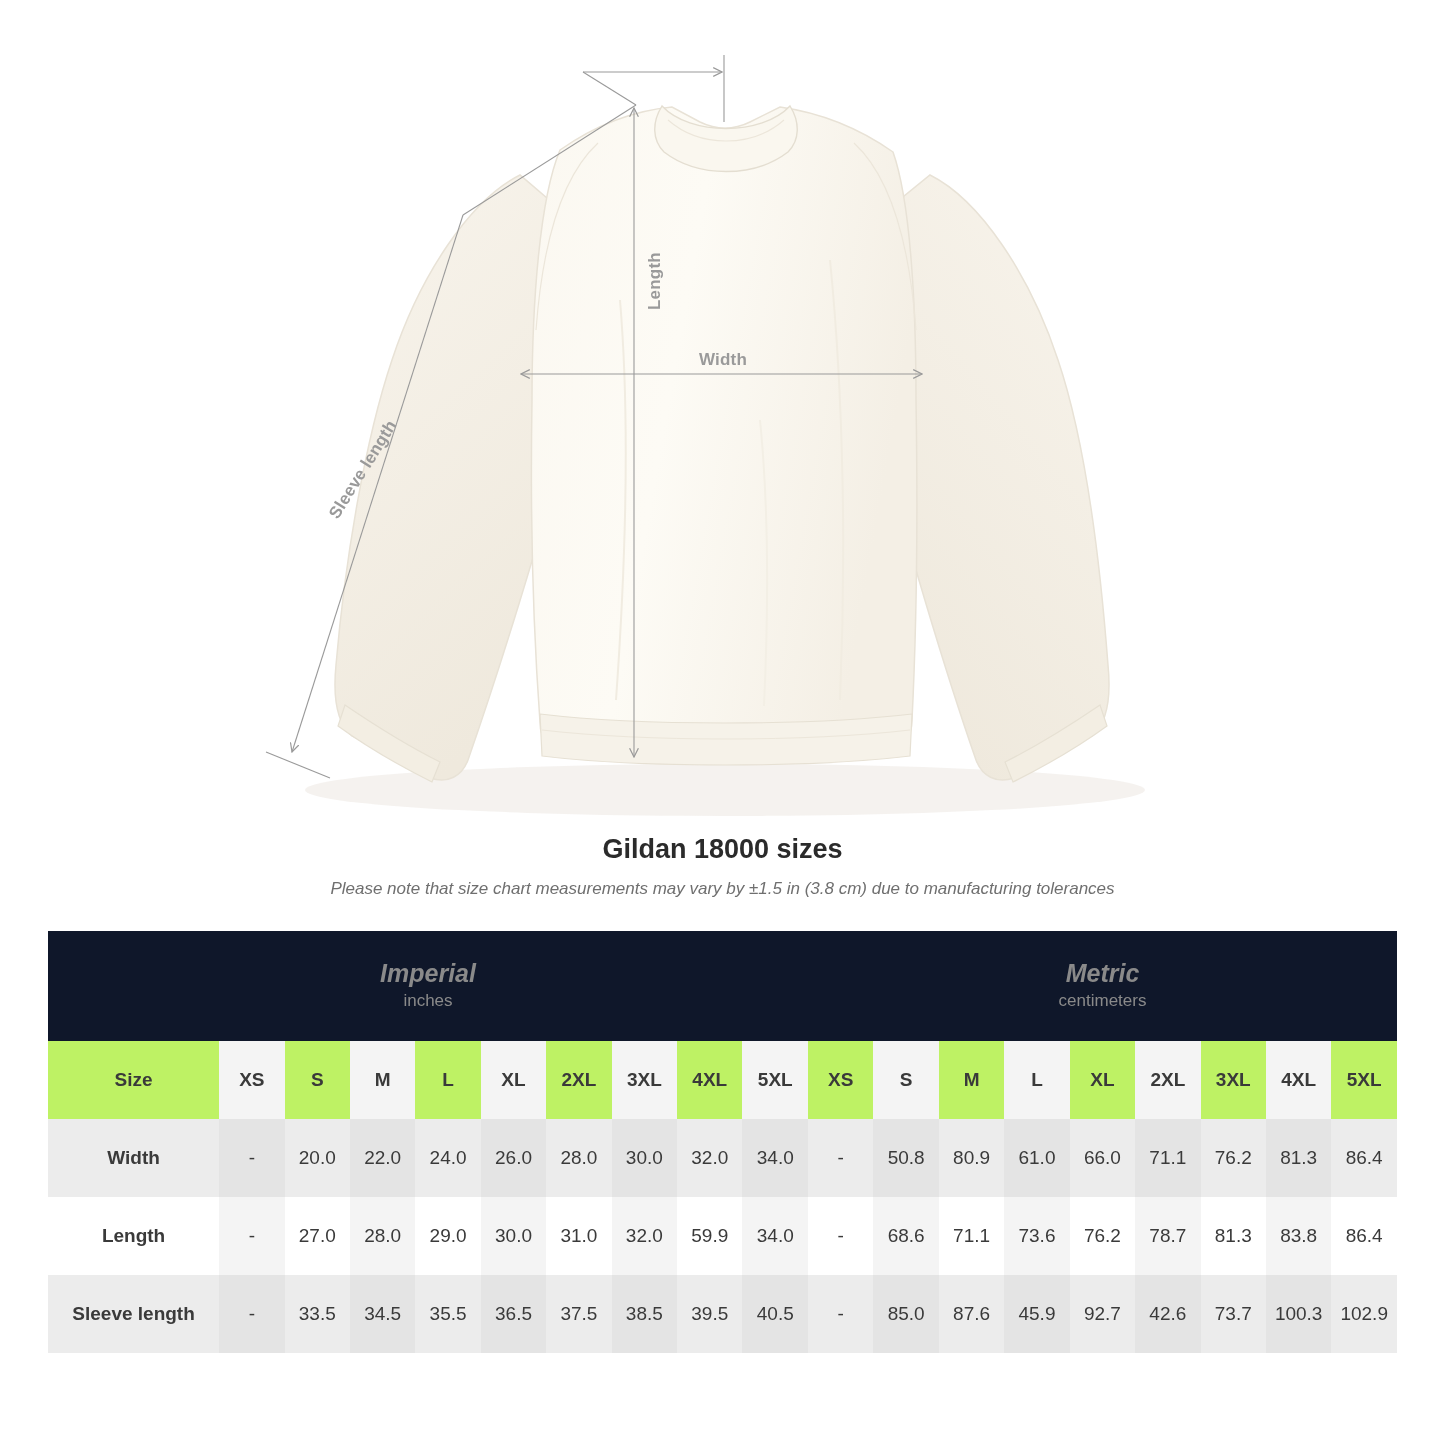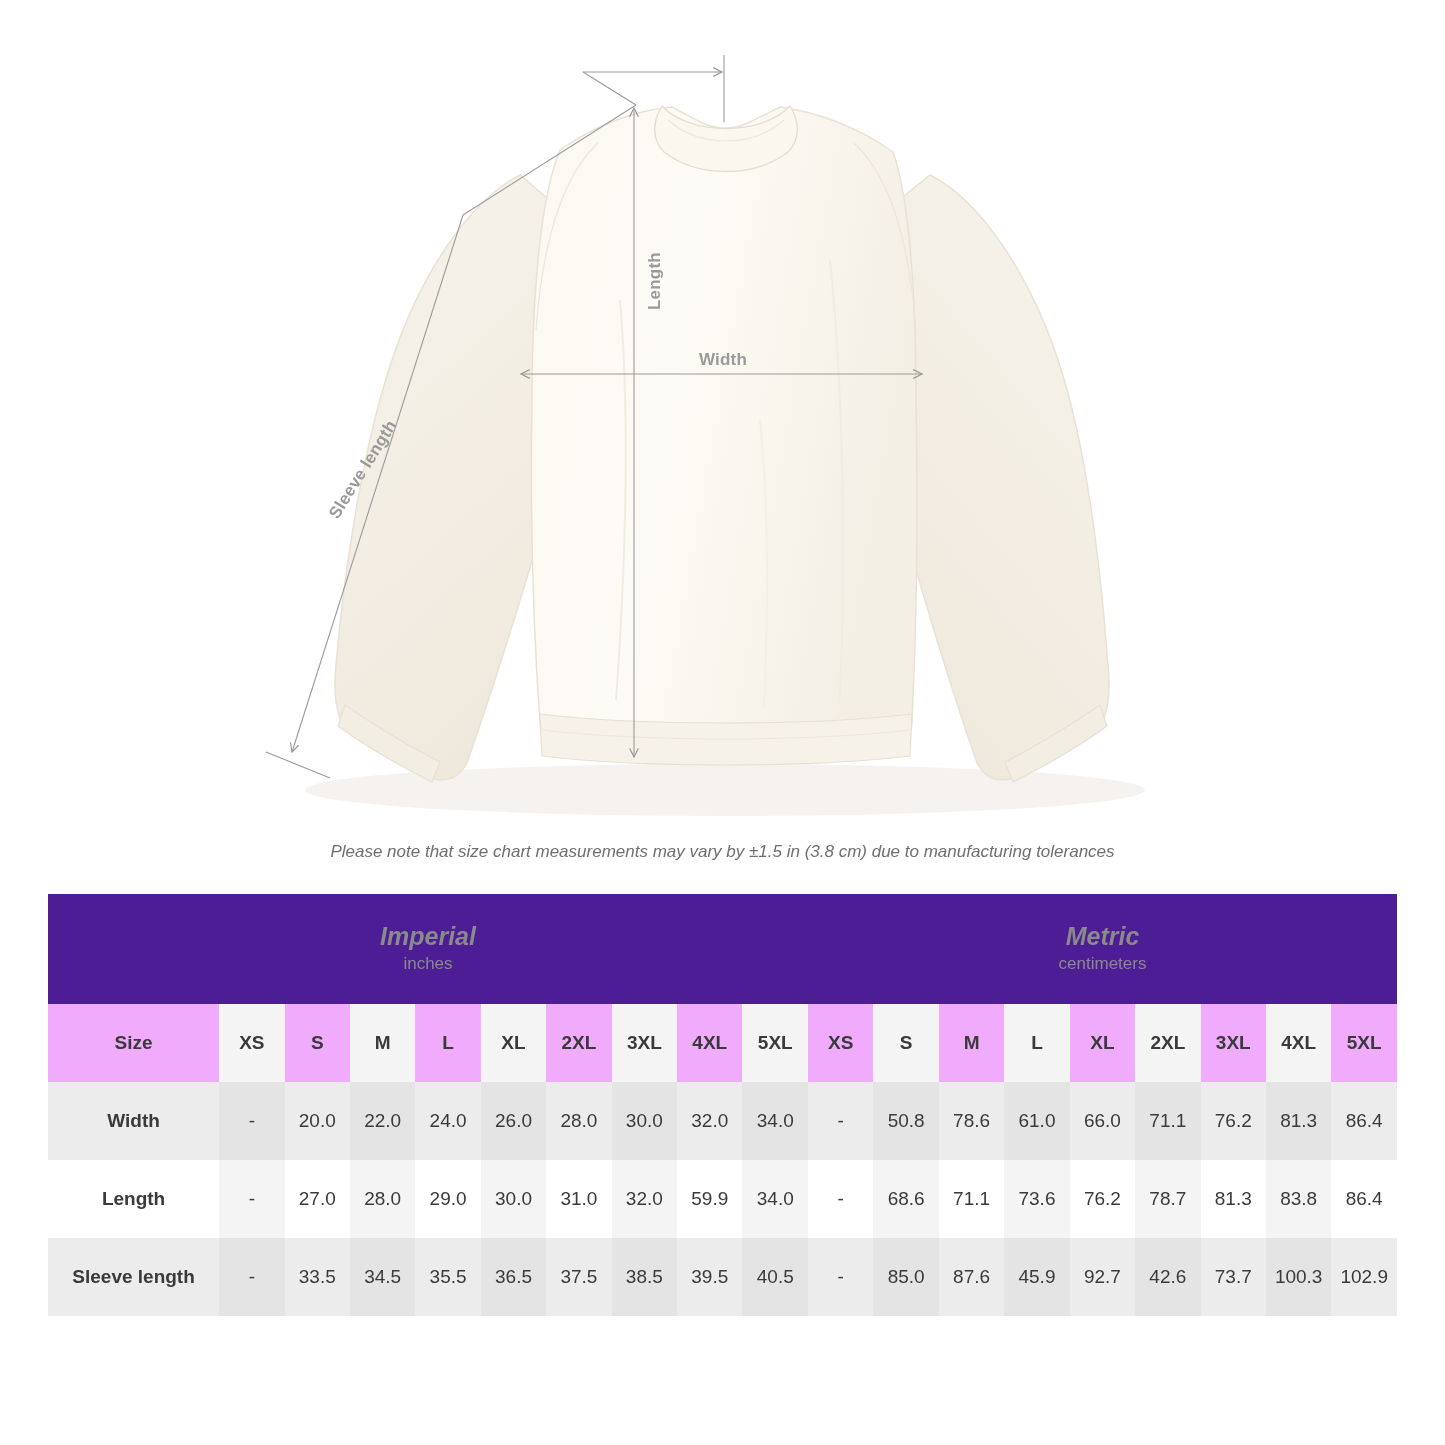--- a/index.html
+++ b/index.html
@@ -91,41 +91,41 @@
     font-size: 18px;
   }
   table.size-table td,
   table.size-table th {
     text-align: center;
     vertical-align: middle;
     border: none;
     padding: 0;
   }
   .unit-row td {
-    background: #4c1d95;
+    background: #0f172a;
     height: 110px;
   }
   .unit-name {
     font-size: 25px;
     font-style: italic;
     font-weight: bold;
     color: #8a8a8a;
     line-height: 1.15;
   }
   .unit-sub {
     font-size: 17px;
     color: #8a8a8a;
     line-height: 1.5;
   }
   .head-row td {
     height: 78px;
     font-size: 19px;
     font-weight: bold;
     color: #3a3a3a;
-    background: #f0abfc;
+    background: #bef264;
   }
   .head-row td.rowlabel {
     font-size: 19px;
   }
   .head-row td.alt {
     background: #f4f4f4;
   }
   .data-row td {
     height: 78px;
     font-size: 19px;
@@ -222,20 +222,21 @@
       <line x1="724" y1="55" x2="724" y2="122" stroke="#9a9a9a" stroke-width="1.1"></line>
       <line x1="266" y1="752" x2="330" y2="778" stroke="#9a9a9a" stroke-width="1.1"></line>
     </svg>
 
     <div class="dim-label" id="label-width">Width</div>
     <div class="dim-label vertical" id="label-length">Length</div>
     <div class="dim-label diagonal" id="label-sleeve">Sleeve length</div>
   </div>
 
   <div class="title-block">
+    <h1 class="chart-title">Gildan 18000 sizes</h1>
     <p class="chart-note">Please note that size chart measurements may vary by ±1.5 in (3.8 cm) due to manufacturing tolerances</p>
   </div>
 
   <div class="table-wrap">
     <table class="size-table">
       <colgroup>
         <col class="col-label">
         <col class="col-cell">
           <col class="col-cell">
           <col class="col-cell">
@@ -295,21 +296,21 @@
           <td>20.0</td>
           <td class="alt">22.0</td>
           <td>24.0</td>
           <td class="alt">26.0</td>
           <td>28.0</td>
           <td class="alt">30.0</td>
           <td>32.0</td>
           <td class="alt">34.0</td>
           <td>-</td>
           <td class="alt">50.8</td>
-          <td>78.6</td>
+          <td>80.9</td>
           <td class="alt">61.0</td>
           <td>66.0</td>
           <td class="alt">71.1</td>
           <td>76.2</td>
           <td class="alt">81.3</td>
           <td>86.4</td>
         </tr>
 
         <tr class="data-row">
           <td class="rowlabel">Length</td>

